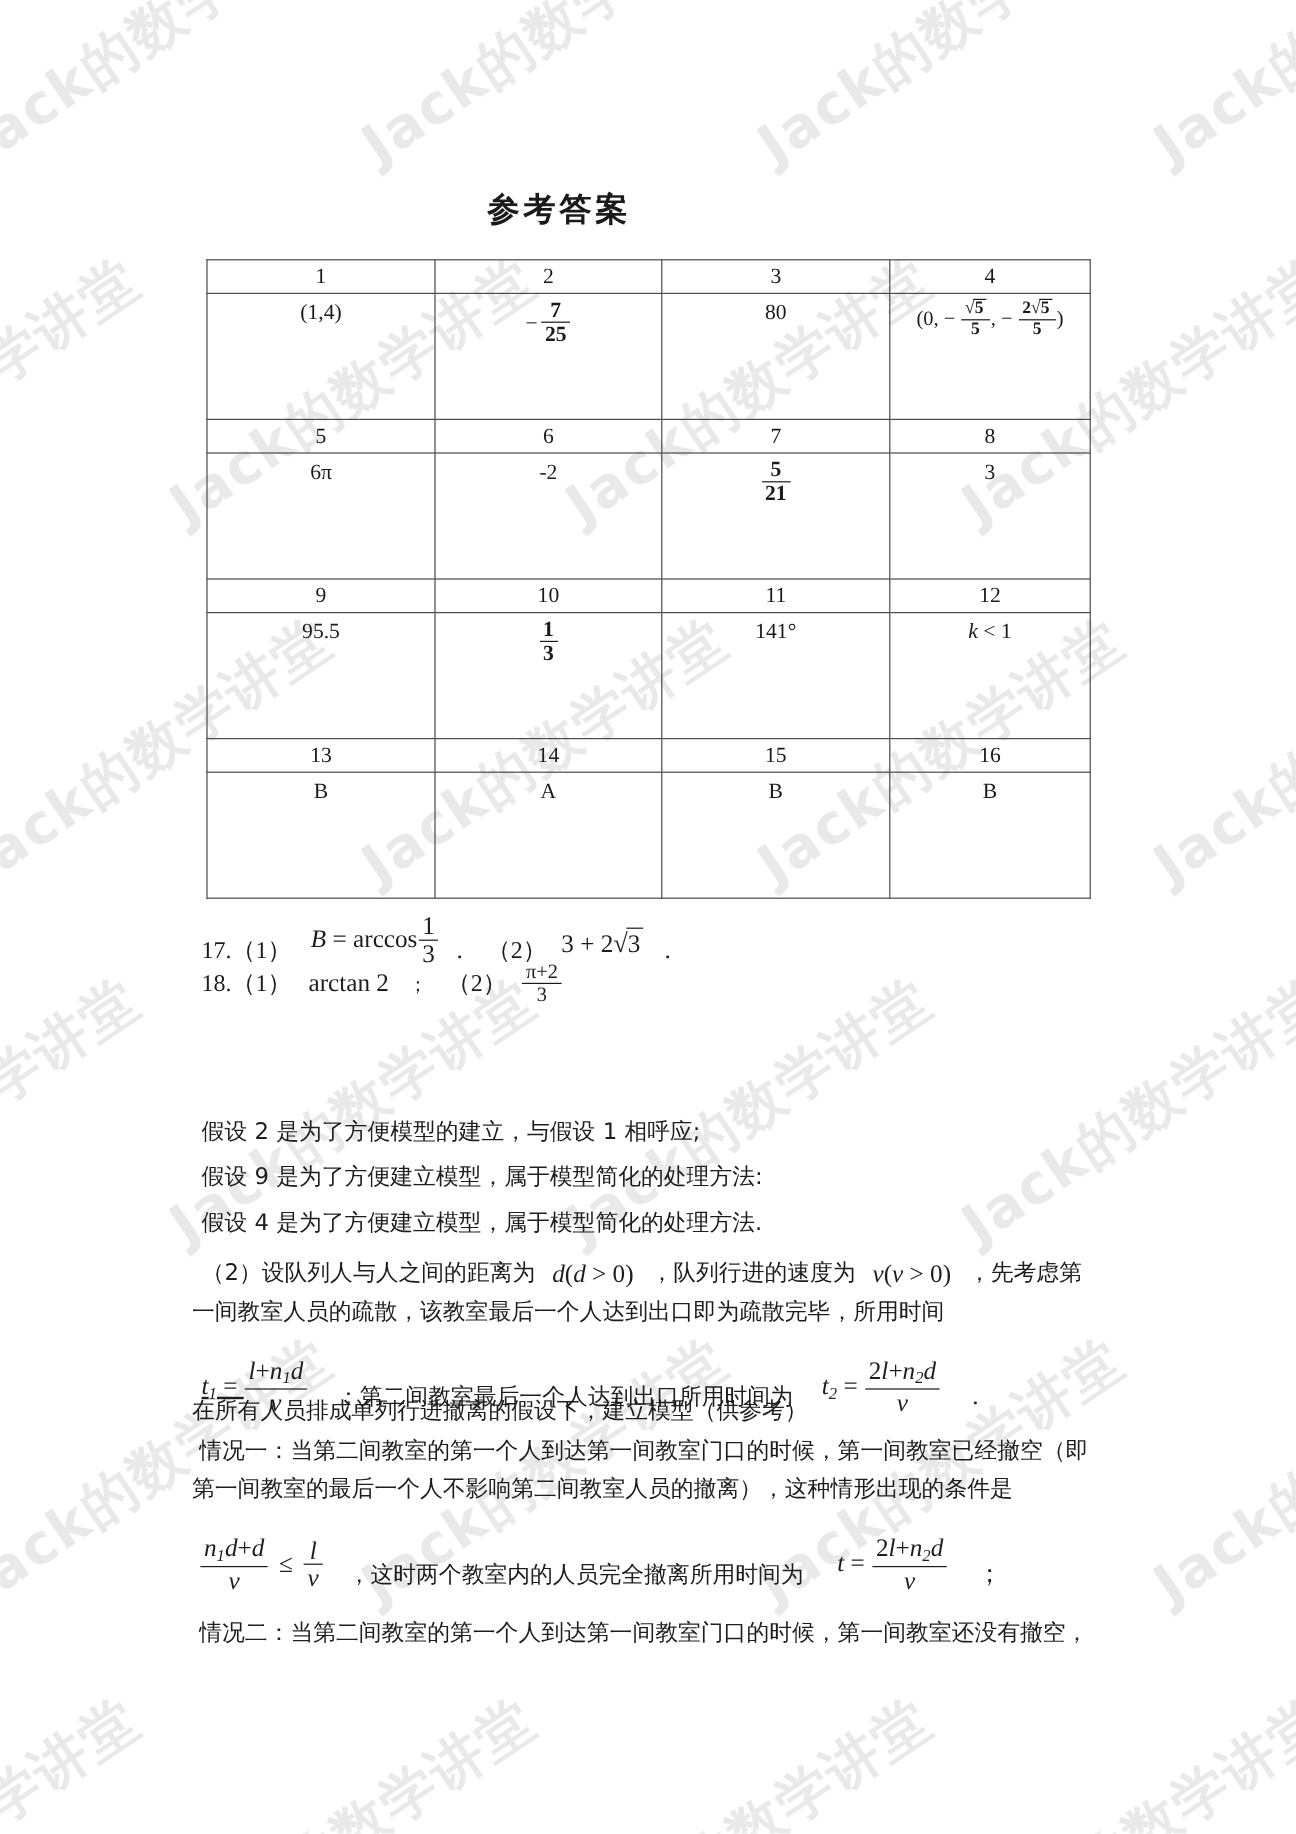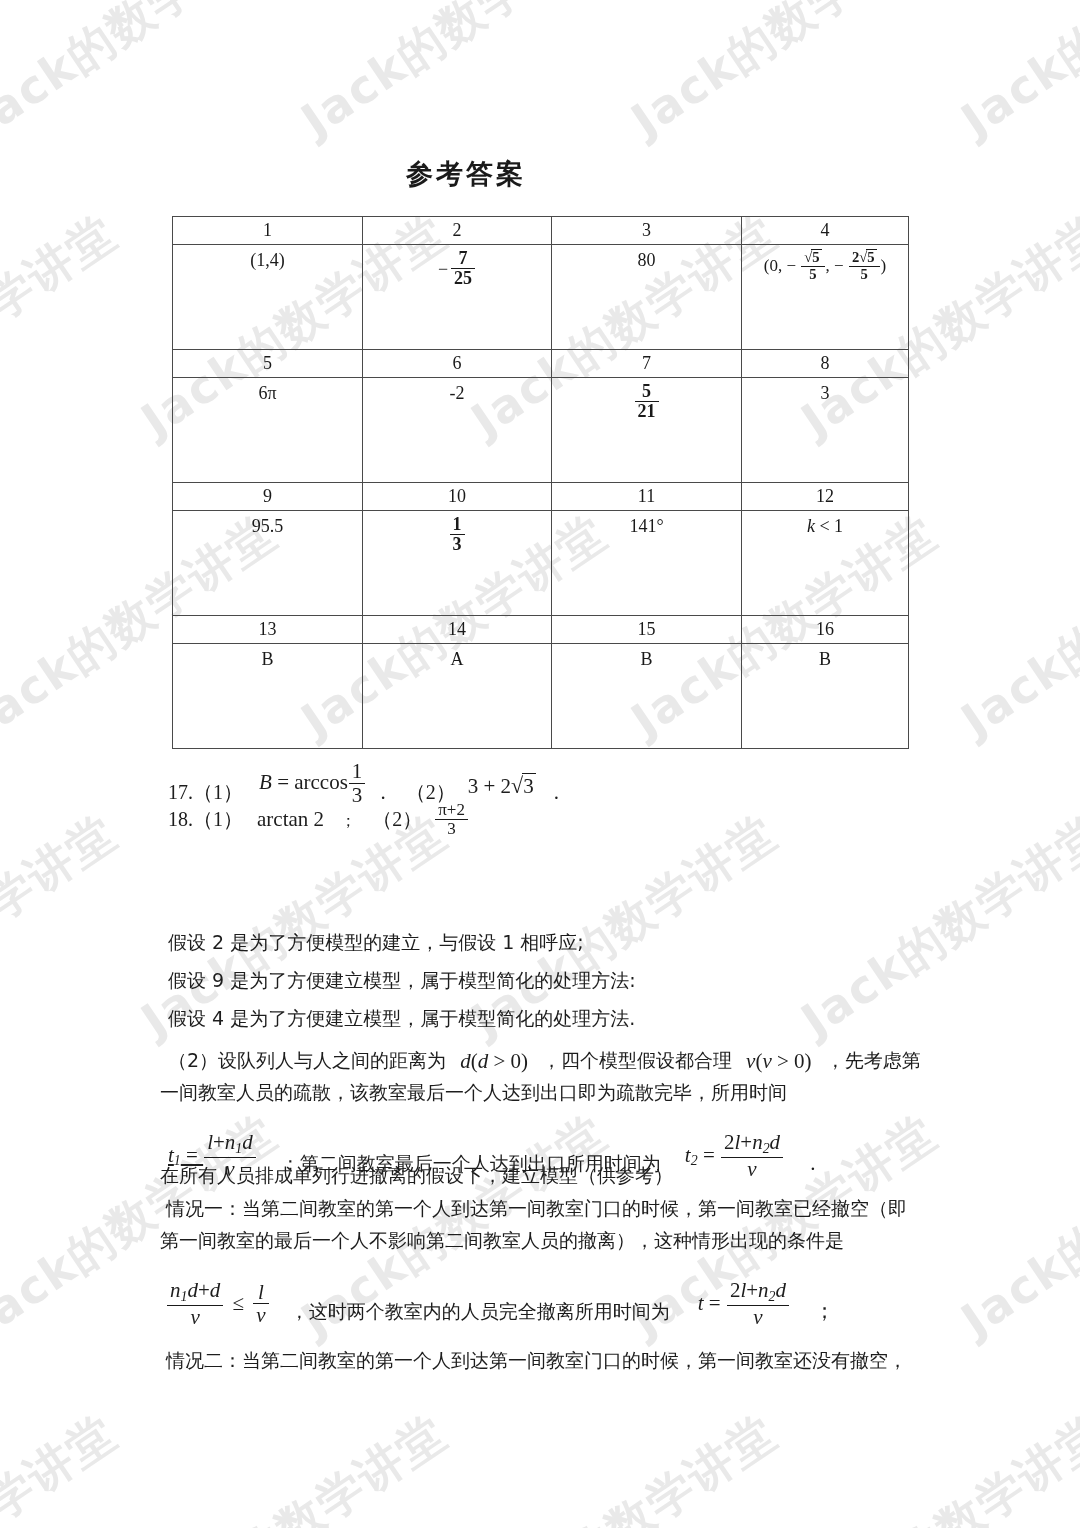--- a/index.html
+++ b/index.html
@@ -249,21 +249,21 @@
 
   <div class="line" style="left:168px; top:930px;">假设 2 是为了方便模型的建立，与假设 1 相呼应;</div>
   <div class="line" style="left:168px; top:968px;">假设 9 是为了方便建立模型，属于模型简化的处理方法:</div>
   <div class="line" style="left:168px; top:1006px;">假设 4 是为了方便建立模型，属于模型简化的处理方法.</div>
 
   <div class="line" style="left:168px; top:1048px;">
     <span>（2）设队列人与人之间的距离为</span>
     <span class="mathtext inline-math" style="margin:0 8px;text-align:center;">
       <span class="mi">d</span>(<span class="mi">d</span> &gt; 0)
     </span>
-    <span>，四个模型假设都合理</span>
+    <span>，队列行进的速度为</span>
     <span class="mathtext inline-math" style="margin:0 8px;">
       <span class="mi">v</span>(<span class="mi">v</span> &gt; 0)
     </span>
     <span>，先考虑第</span>
   </div>
   <div class="line" style="left:160px; top:1080px;">一间教室人员的疏散，该教室最后一个人达到出口即为疏散完毕，所用时间</div>
 
   <div class="line" style="left:168px; top:1140px;">
     <span class="mathtext inline-math" style="position:relative; top:-8px;text-decoration:underline;">
       <span class="mi">t</span><span class="sub mi">1</span> =

